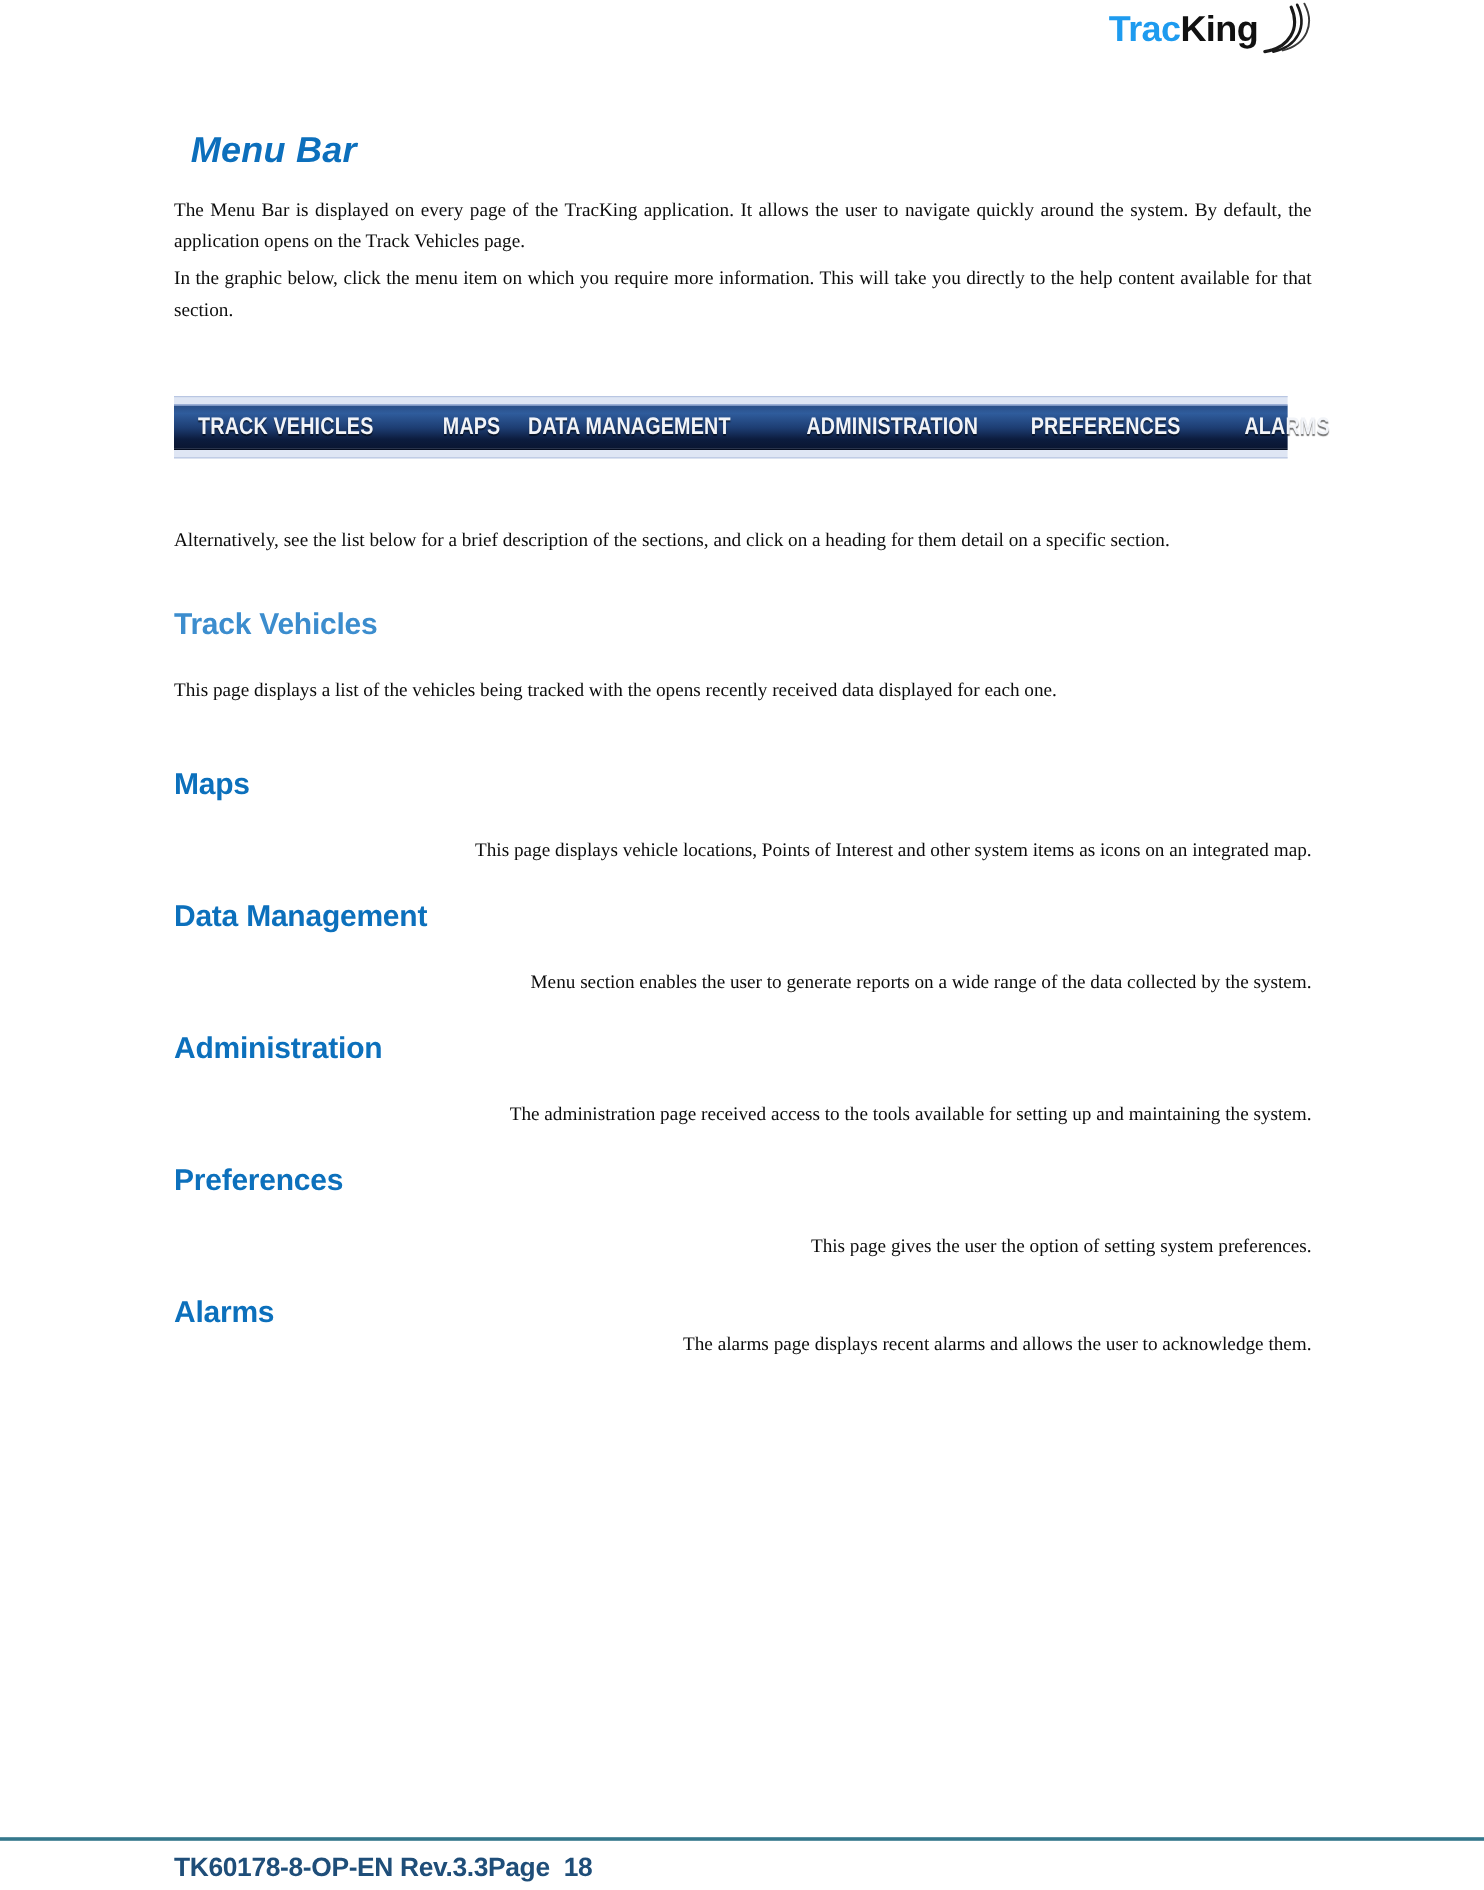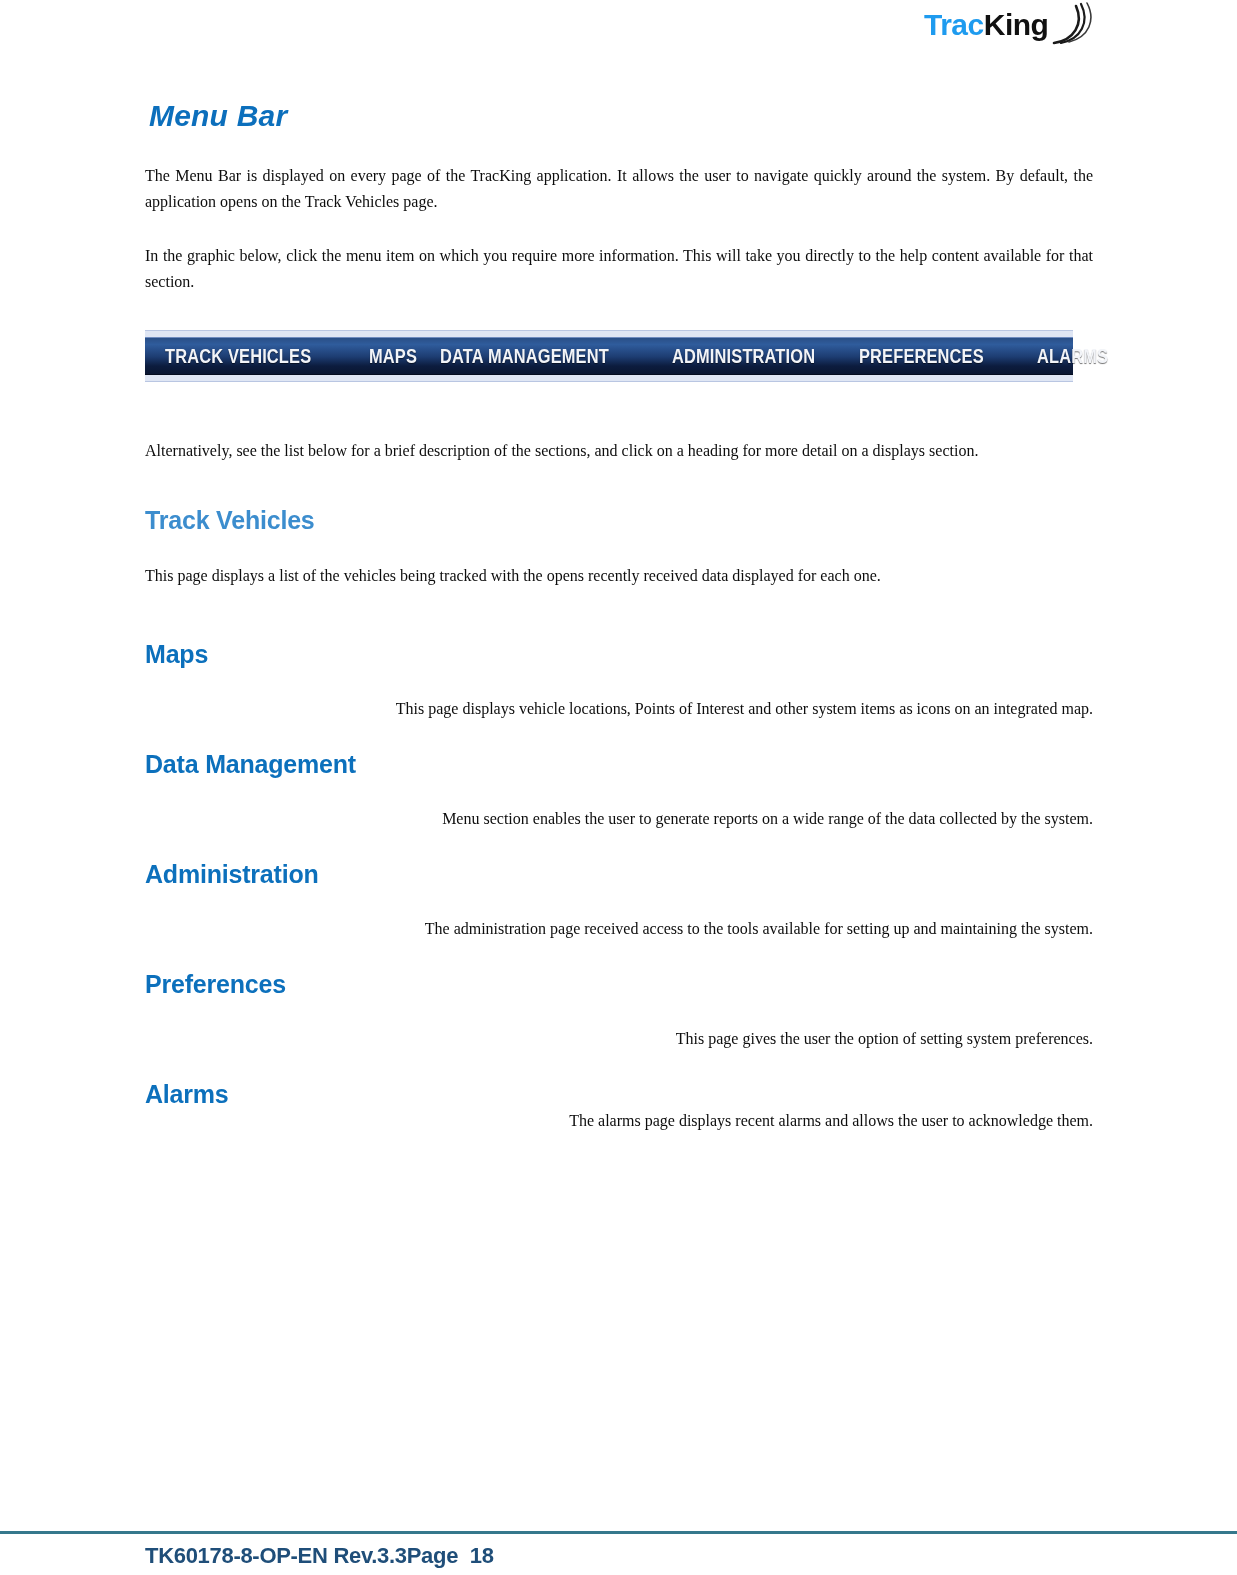--- a/index.html
+++ b/index.html
@@ -53,21 +53,21 @@
   }
 
   
   .col {
     position: absolute;
     left: 145px;
     width: 948px;
   }
 
   h1.title {
-    margin: 4px;
+    margin: 14px;
     font-family: "Liberation Sans", "DejaVu Sans", sans-serif;
     font-style: italic;
     font-weight: bold;
     font-size: 30px;
     line-height: 34px;
     color: #0C6FBC;
     letter-spacing: 0.2px;
   }
 
   h2.section {
@@ -182,42 +182,42 @@
 </div>
 
 <div class="col" style="top:95px;">
   <h1 class="title">Menu Bar</h1>
 </div>
 
 <div class="col" style="top:163px;">
   <p class="body">The Menu Bar is displayed on every page of the TracKing application. It allows the user to navigate quickly around the system. By default, the application opens on the Track Vehicles page.</p>
 </div>
 
-<div class="col" style="top:243px;">
+<div class="col" style="top:220px;">
   <p class="body">In the graphic below, click the menu item on which you require more information. This will take you directly to the help content available for that section.</p>
 </div>
 
 <div id="menubar-figure">
   <div id="menubar">
     <span class="menu-item">TRACK VEHICLES</span>
     <span class="menu-gap"></span>
     <span class="menu-item">MAPS</span>
     <span class="menu-gap small"></span>
     <span class="menu-item">DATA MANAGEMENT</span>
     <span class="menu-gap"></span>
     <span class="menu-item">ADMINISTRATION</span>
     <span class="menu-gap small"></span>
     <span class="menu-item">PREFERENCES</span>
     <span class="menu-gap"></span>
     <span class="menu-item">ALARMS</span>
   </div>
 </div>
 
 <div class="col" style="top:438px;">
-  <p class="body">Alternatively, see the list below for a brief description of the sections, and click on a heading for more detail on a displays section.</p>
+  <p class="body">Alternatively, see the list below for a brief description of the sections, and click on a heading for them detail on a specific section.</p>
 </div>
 
 <div class="col" style="top:505px;">
   <h2 class="section lighter">Track Vehicles</h2>
 </div>
 <div class="col" style="top:563px;">
   <p class="body">This page displays a list of the vehicles being tracked with the opens recently received data displayed for each one.</p>
 </div>
 
 <div class="col" style="top:639px;">

